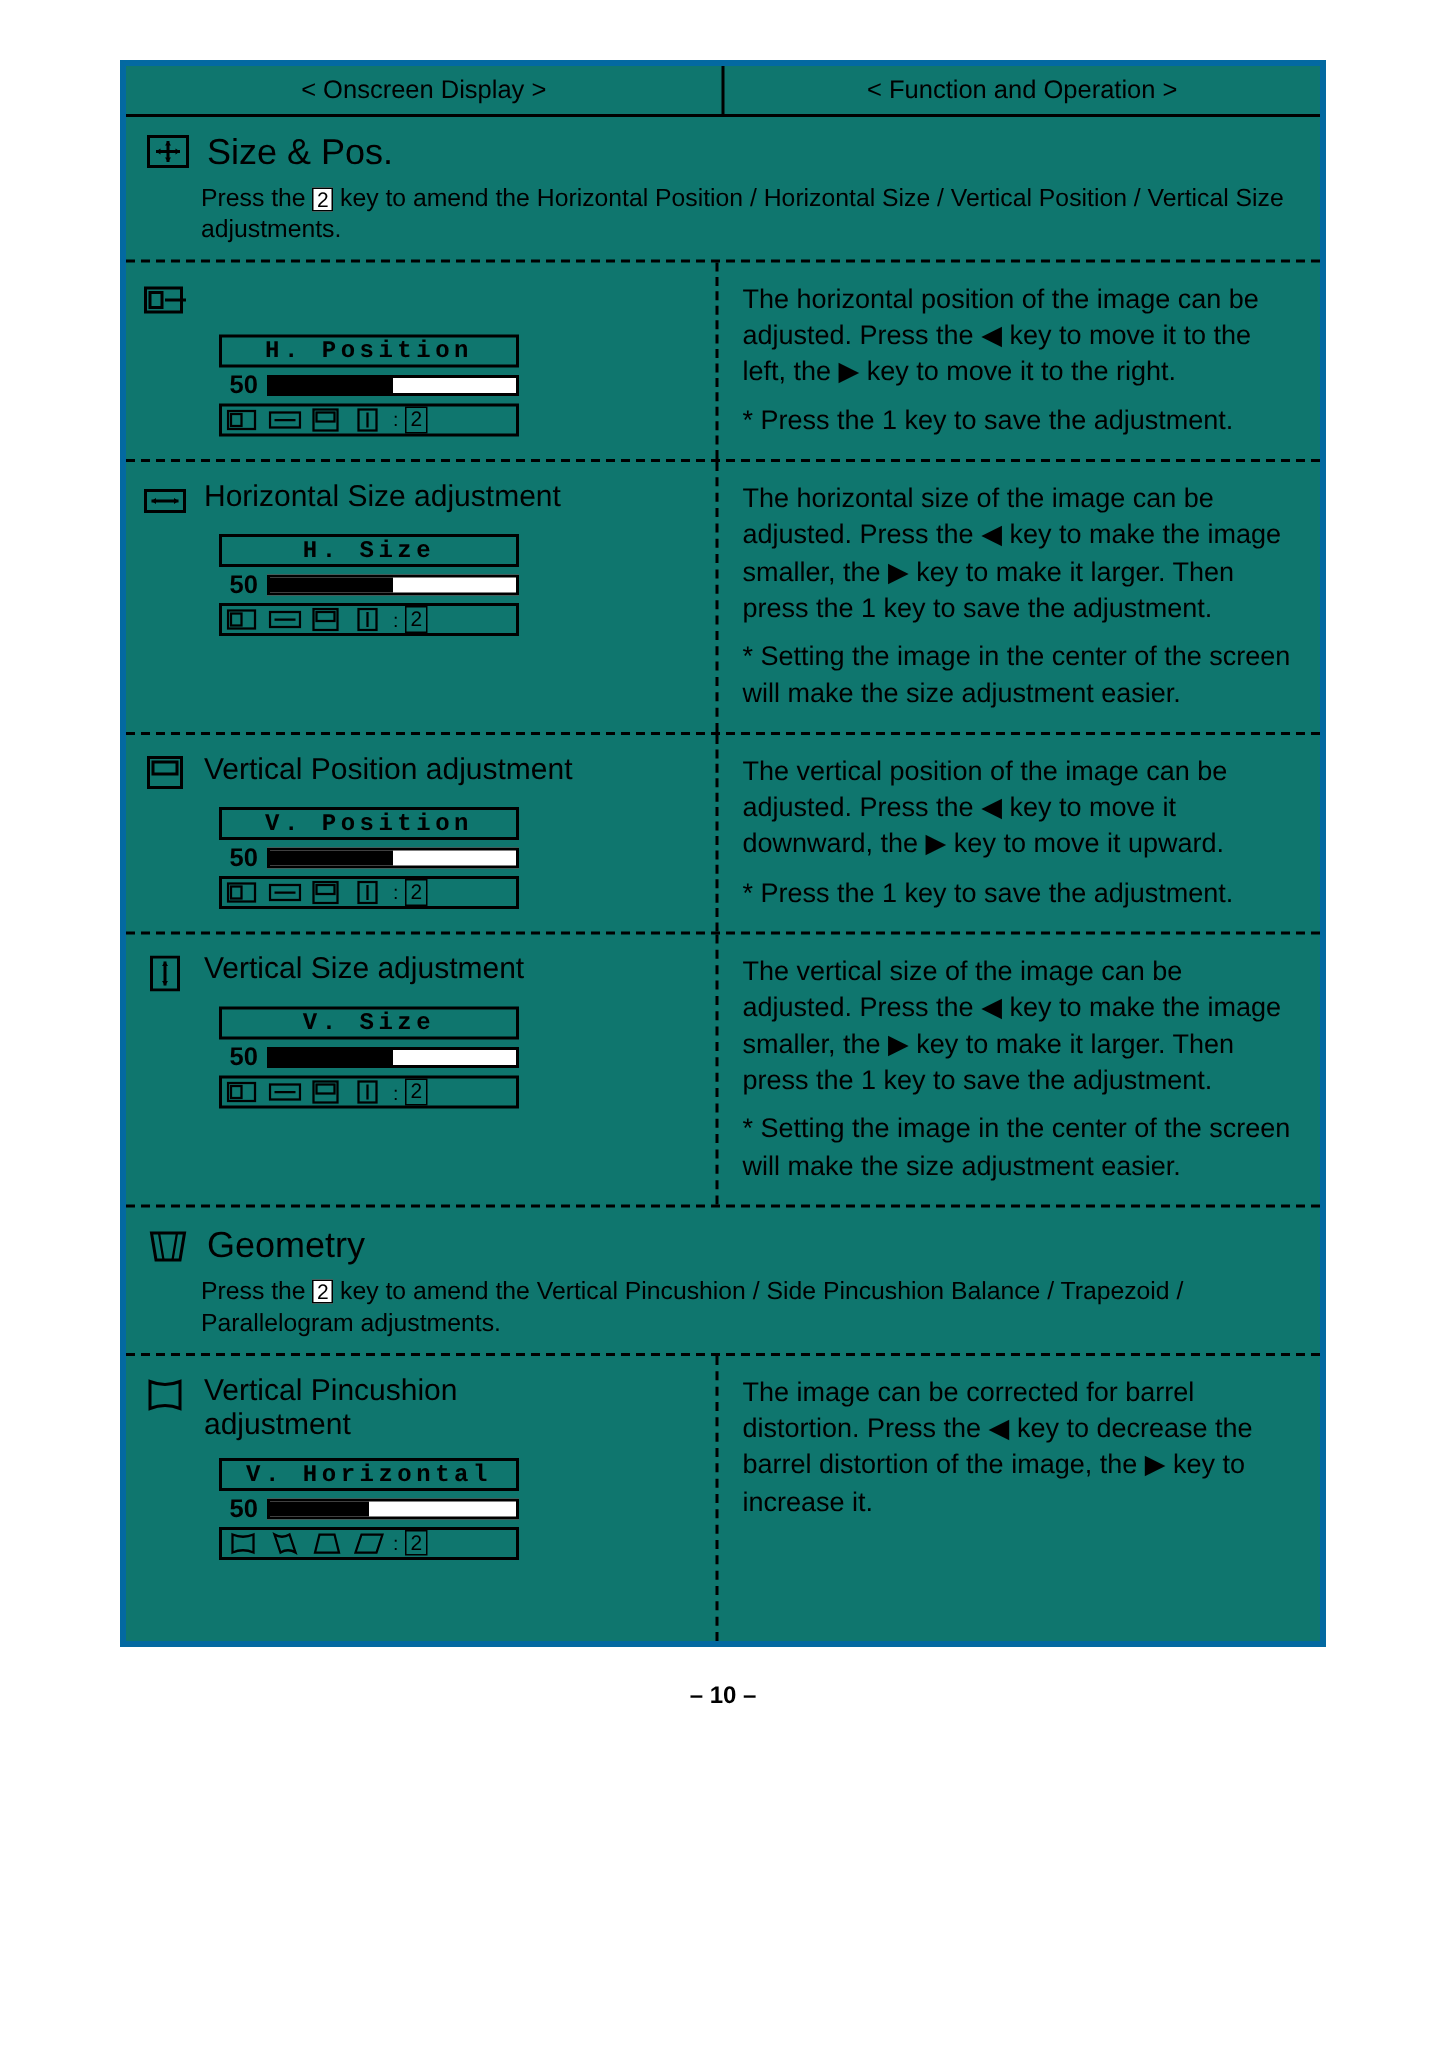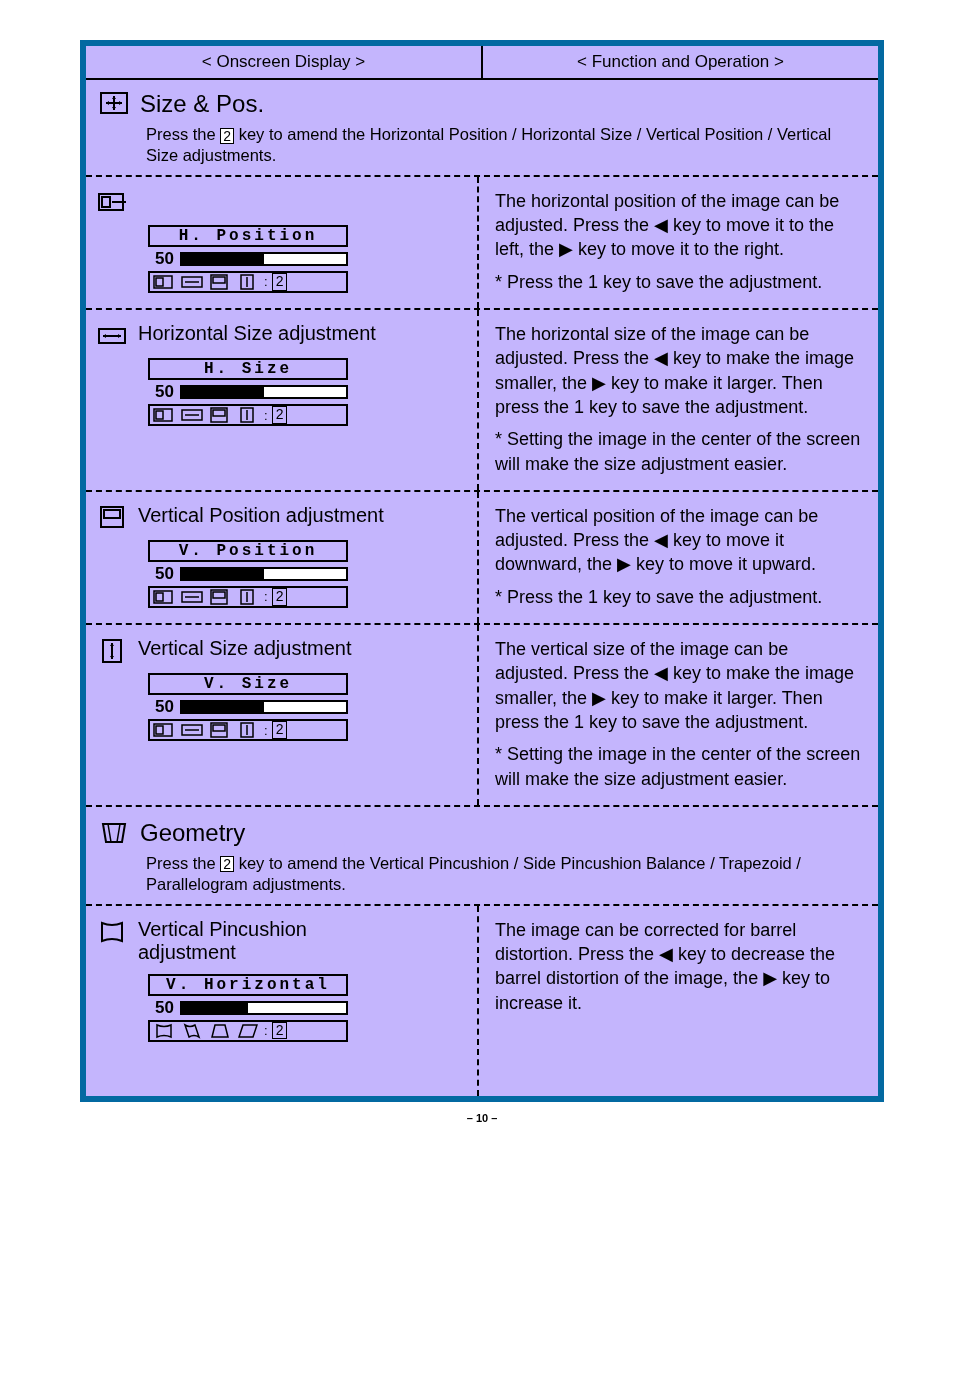--- a/index.html
+++ b/index.html
@@ -5,22 +5,22 @@
   * { box-sizing: border-box; }
   body {
     margin: 0;
     padding: 40px 70px 20px 80px;
     font-family: Arial, Helvetica, sans-serif;
     background: #fff;
     color: #000;
     width: 954px;
   }
   .page {
-    border: 6px solid #0369a1;
-    background: #c4b5fd;
+    border: 4px solid #0369a1;
+    background: #0f766e;
   }
   .head-row {
     display: flex;
     border-bottom: 2px solid #000;
   }
   .head-row > div {
     flex: 1;
     text-align: center;
     padding: 6px 4px;
     font-size: 17px;
@@ -38,21 +38,21 @@
     font-weight: 500;
     margin-bottom: 6px;
   }
   .section-icon {
     width: 30px; height: 24px; flex: 0 0 30px;
     display:flex;align-items:center;justify-content:center;
   }
   .section-desc {
     font-size: 16.5px;
     line-height: 1.3;
-    margin-left: 46px;
+    margin-left: 36px;
   }
   .row {
     display: flex;
     border-bottom: 2px dashed #000;
   }
   .row.last { border-bottom: none; }
   .row > .left {
     flex: 1;
     border-right: 2px dashed #000;
     padding: 12px 12px 14px 12px;
@@ -133,21 +133,21 @@
   .key-box {
     display: inline-block;
     border: 1.5px solid #000;
     padding: 0 3px;
     font-size: 14px;
     line-height: 1.1;
     font-family: Arial, sans-serif;
     vertical-align: baseline;
   }
   .key-inline { border:1.5px solid #000; padding:0 2px; font-size:14px; line-height:1; display:inline-block; vertical-align:middle; background:#fff; }
-  .pagenum { text-align:center; font-size:11px; font-weight:600; margin-top:10px;}
+  .pagenum { text-align:center; font-size:16px; font-weight:600; margin-top:24px;}
 </style>
 </head>
 <body>
 
 <svg width="0" height="0" style="position:absolute">
   <defs>
     <g id="ic-sizepos">
         <rect x="1" y="1" width="26" height="20" fill="none" stroke="#000" stroke-width="2"></rect>
         <path d="M14 4 L14 18 M6 11 L22 11" stroke="#000" stroke-width="2"></path>
         <path d="M14 4 l-2 3 l4 0 z M14 18 l-2 -3 l4 0 z M6 11 l3 -2 l0 4 z M22 11 l-3 -2 l0 4 z" fill="#000"></path>

